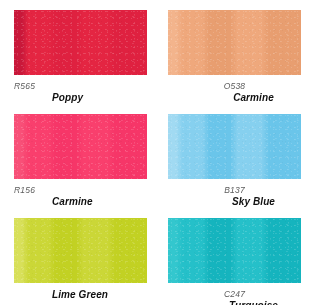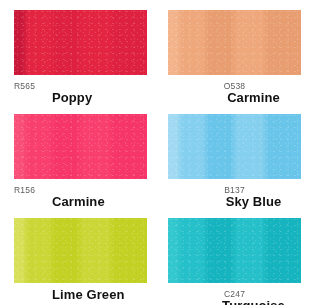--- a/index.html
+++ b/index.html
@@ -19,20 +19,21 @@
   #swatch-grid {
     position: relative;
     width: 305px;
     height: 305px;
     box-sizing: border-box;
   }
 
   .swatch-cell {
     position: absolute;
     width: 144px;
+    font-style: italic;
   }
 
   
   .col-0 { left: 14px; }
   .col-1 { left: 168px; text-align: center; }
   .row-0 { top: 10px; }
   .row-1 { top: 114px; }
   .row-2 { top: 218px; }
 
   .swatch-chip {
@@ -77,21 +78,21 @@
 
   .swatch-code {
     font-size: 8.5px;
     line-height: 11px;
     color: #5c5c5c;
     letter-spacing: 0.2px;
     white-space: nowrap;
   }
 
   .swatch-name {
-    font-size: 13px;
+    font-size: 10px;
     line-height: 12px;
     font-weight: bold;
     color: #111111;
     letter-spacing: 0.1px;
     white-space: nowrap;
     padding-left: 38px;
   }
 </style>
 </head>
 <body>

